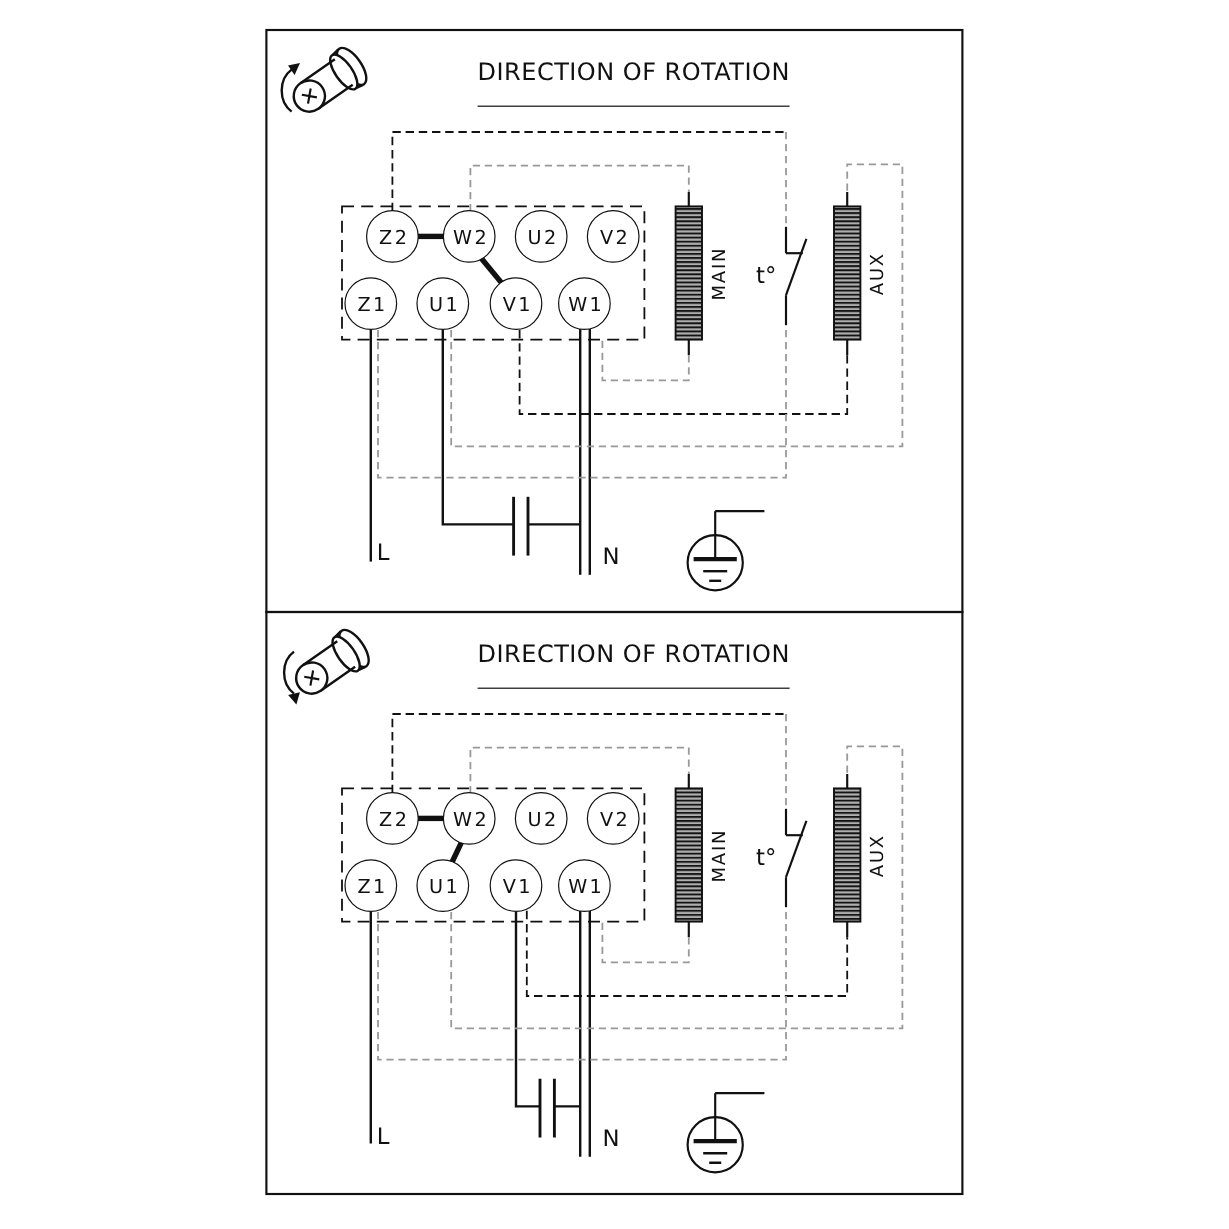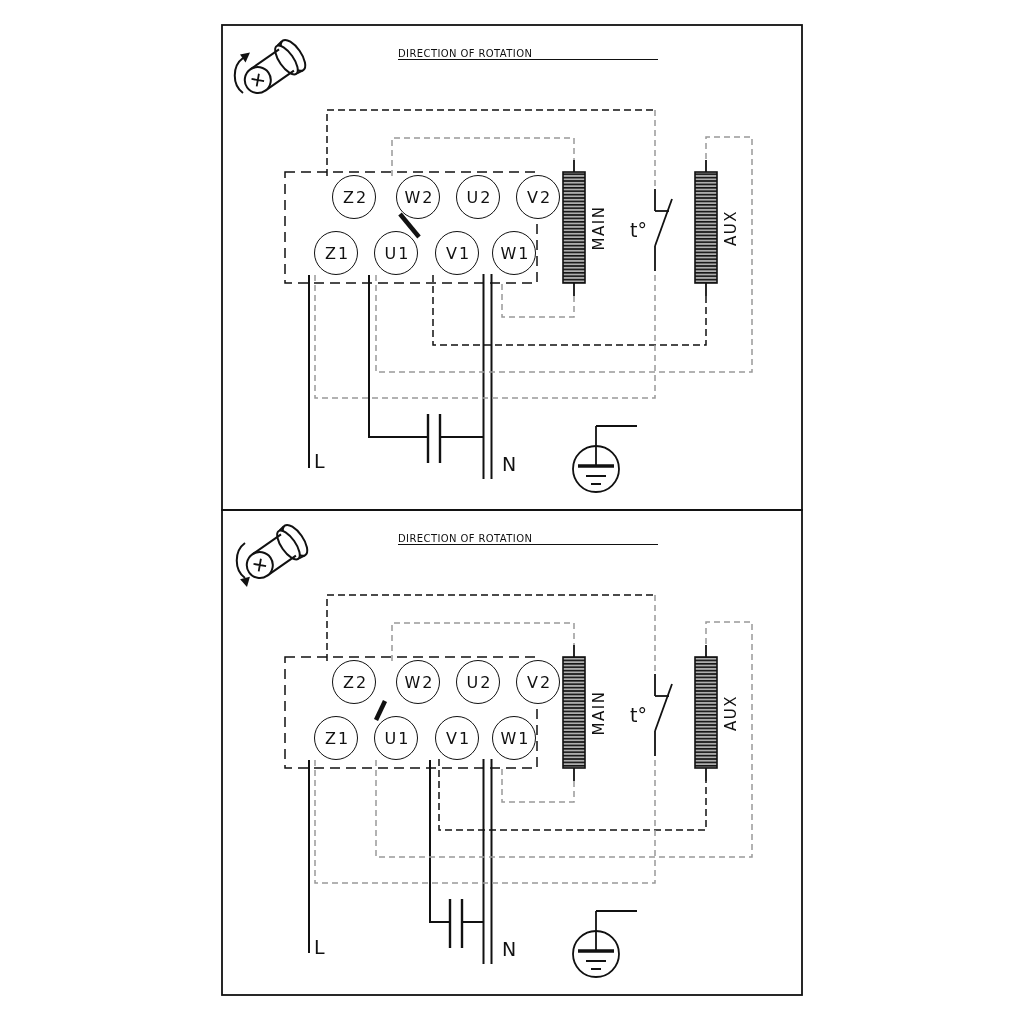--- a/index.html
+++ b/index.html
@@ -2,23 +2,23 @@
 <html><head>
 <meta charset="utf-8">
 <style>
   html,body{margin:0;padding:0;background:#fff;}
   .canvas{position:relative;width:1024px;height:1024px;background:#ffffff;
           font-family:"DejaVu Sans",sans-serif;color:#111;overflow:hidden;}
   svg.wires{position:absolute;left:0;top:0;}
   .term{position:absolute;box-sizing:border-box;width:44px;height:44px;
         border:1.7px solid #111;border-radius:50%;background:#fff;
         display:flex;align-items:center;justify-content:center;
-        font-size:16px;letter-spacing:2px;padding-left:3px;white-space:nowrap;margin-left:27px;}
-  .ptitle{position:absolute;left:398px;width:260px;text-align:left;
-          font-size:10px;letter-spacing:.4px;padding-bottom:0;
+        font-size:16px;letter-spacing:2px;padding-left:3px;white-space:nowrap;}
+  .ptitle{position:absolute;left:398px;width:260px;text-align:center;
+          font-size:20px;letter-spacing:.4px;padding-bottom:16px;
           border-bottom:1.6px solid #111;white-space:nowrap;}
   .vlabel{position:absolute;width:70px;height:20px;line-height:20px;text-align:center;
           font-size:15px;letter-spacing:1.5px;transform:rotate(-90deg);}
   .slabel{position:absolute;font-size:19px;}
   .tlabel{position:absolute;font-size:19px;}
 </style>
 </head>
 <body>
 
 <div class="canvas">

